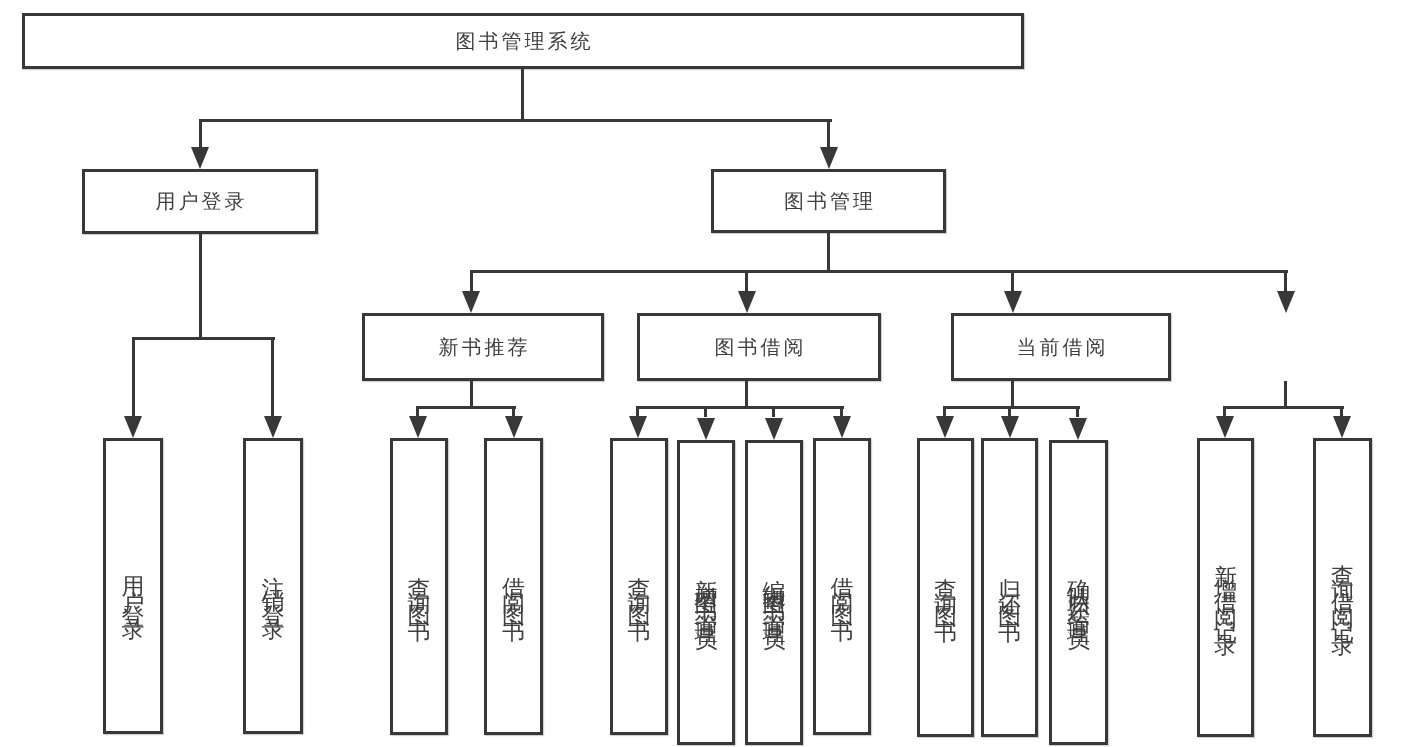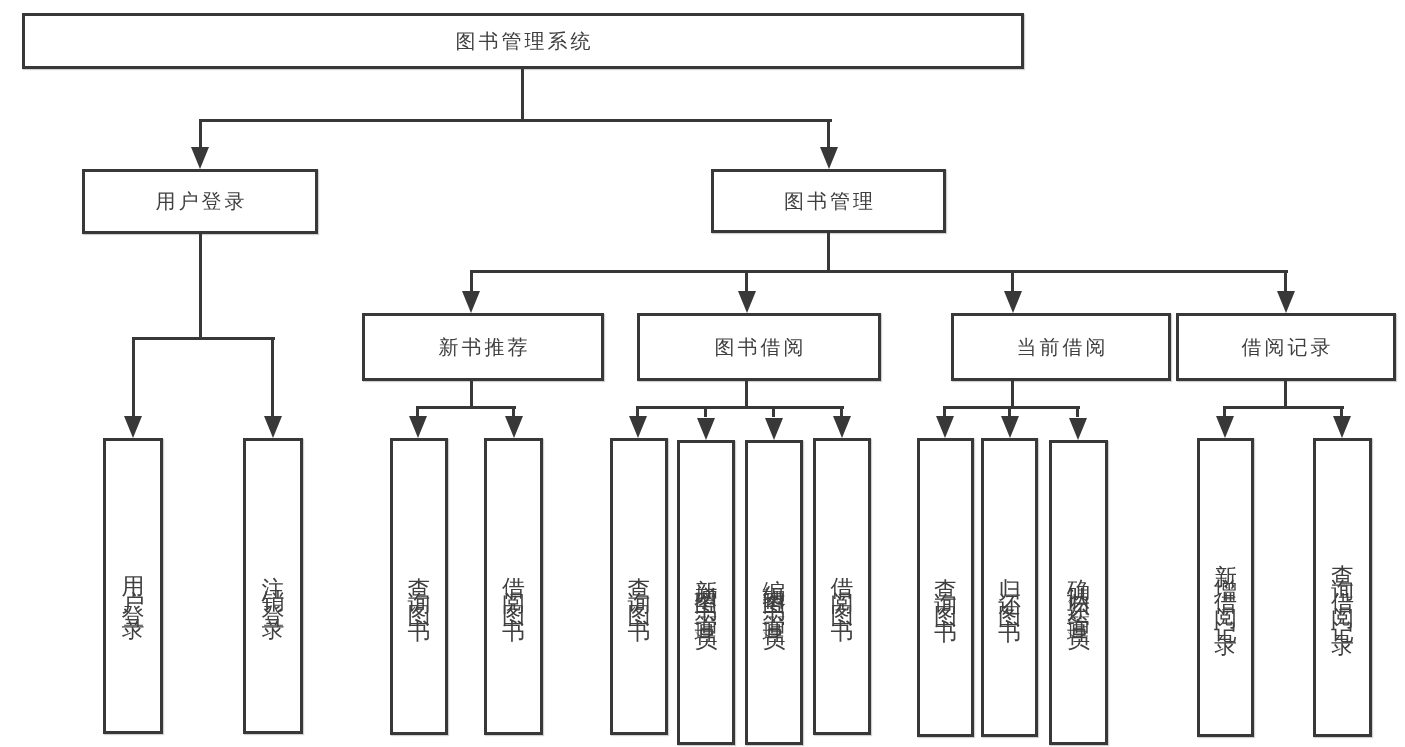--- a/index.html
+++ b/index.html
@@ -70,23 +70,20 @@
       <span class="lbl">图书管理</span>
     </div>
     <div class="node h" style="left: 362px; top: 313px; width: 242px; height: 68px;">
       <span class="lbl">新书推荐</span>
     </div>
     <div class="node h" style="left: 637px; top: 313px; width: 244px; height: 68px;">
       <span class="lbl">图书借阅</span>
     </div>
     <div class="node h" style="left: 903px; top: 313px; width: 220px; height: 68px; margin-left: 48px;">
       <span class="lbl">当前借阅</span>
-    </div>
-    <div class="node h" style="left: 1176px; top: 313px; width: 220px; height: 68px;">
-      <span class="lbl">借阅记录</span>
     </div>
     <div class="node v" style="left: 103px; top: 438px; width: 60px; height: 296px;">
       <span class="lbl">用户登录</span>
     </div>
     <div class="node v" style="left: 243px; top: 438px; width: 60px; height: 296px;">
       <span class="lbl">注销登录</span>
     </div>
     <div class="node v" style="left: 390px; top: 438px; width: 58px; height: 297px;">
       <span class="lbl">查询图书</span>
     </div>

